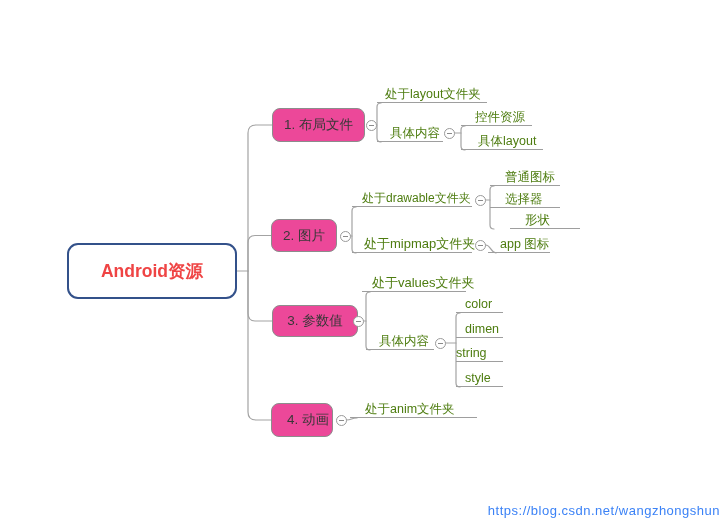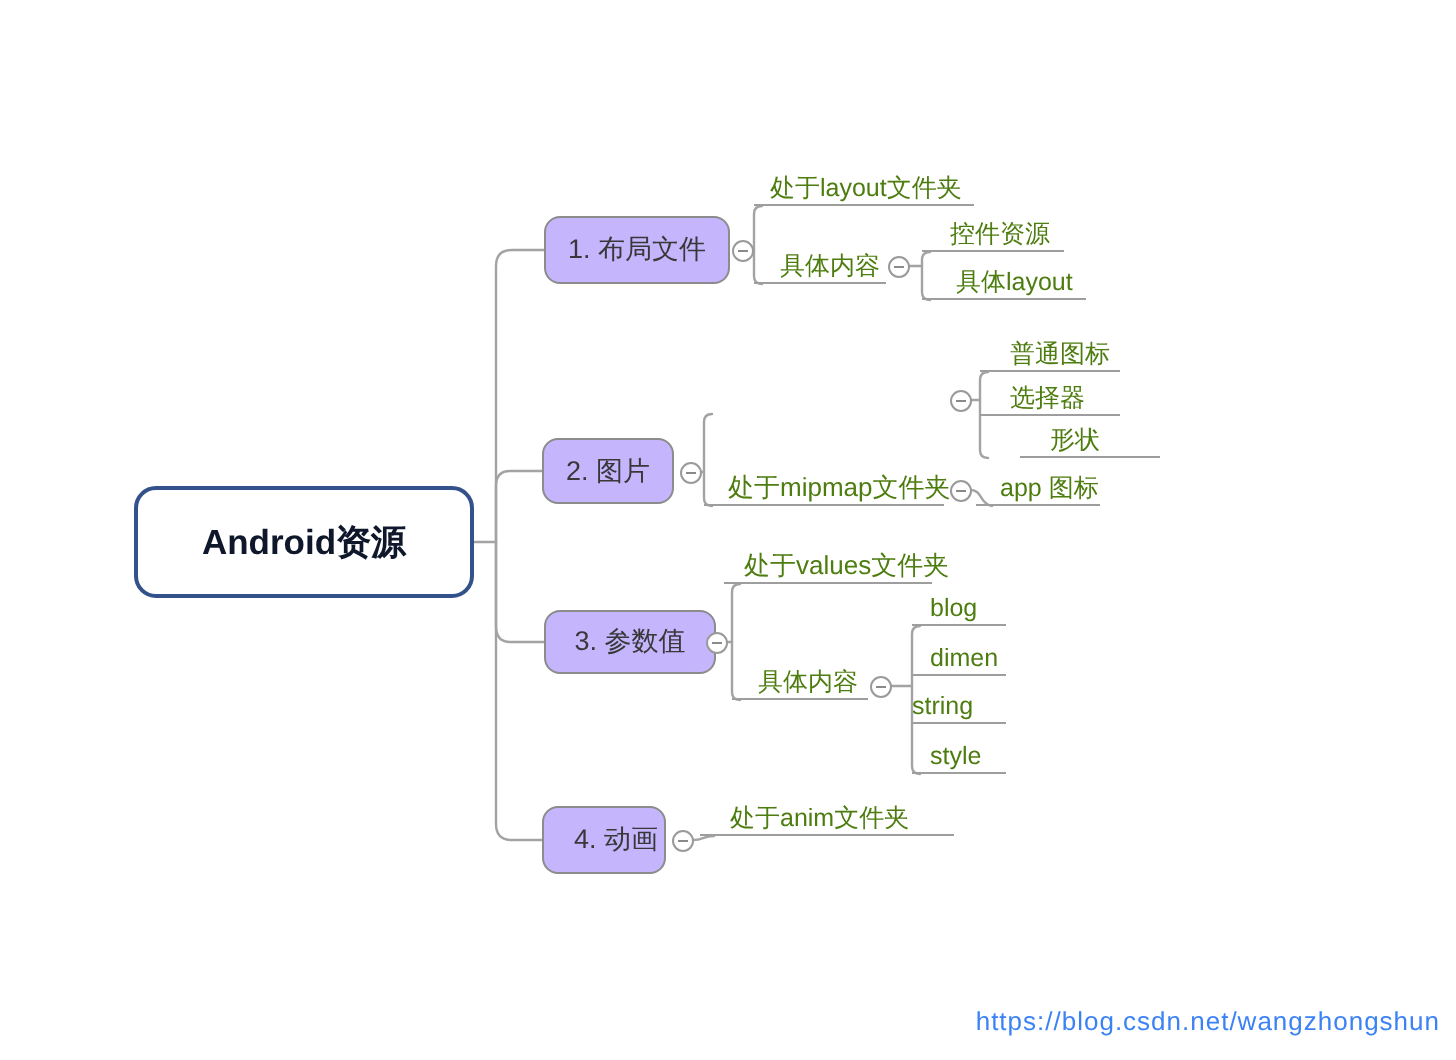--- a/index.html
+++ b/index.html
@@ -1,26 +1,26 @@
 <!DOCTYPE html>
 <html><head>
 <meta charset="utf-8">
 <style>
   html,body{margin:0;padding:0;background:#fff;}
   #canvas{position:relative;width:728px;height:530px;background:#ffffff;overflow:hidden;
           font-family:"Liberation Sans",sans-serif;}
   #lines{position:absolute;left:0;top:0;width:728px;height:530px;}
 
-  .box{position:absolute;border:1px solid #8c8c8c;border-radius:8px;background:#c4b5fd;
+  .box{position:absolute;border:1px solid #8c8c8c;border-radius:8px;background:#ec4899;
        display:flex;align-items:center;justify-content:center;
        font-size:13.5px;color:#383838;box-sizing:border-box;white-space:nowrap;}
   #root{position:absolute;left:67px;top:243px;width:170px;height:56px;
         border:2px solid #33518a;border-radius:11px;background:#fff;
         display:flex;align-items:center;justify-content:center;
-        font-size:17.5px;font-weight:bold;color:#0f172a;box-sizing:border-box;}
+        font-size:17.5px;font-weight:bold;color:#ef4444;box-sizing:border-box;}
 
   #b1{left:272px;top:108px;width:93px;height:34px;}
   #b2{left:271px;top:219px;width:66px;height:33px;text-align:right;}
   #b3{left:272px;top:305px;width:86px;height:32px;}
   #b4{left:271px;top:403px;width:62px;height:34px;padding-left:12px;}
 
   .leaf{position:absolute;height:17px;line-height:16px;border-bottom:1px solid #9e9e9e;
         font-size:12.5px;color:#4d7c0f;white-space:nowrap;box-sizing:border-box;}
   #n-layout  {left:377px;top:86px; width:110px;padding-left:8px;}
   #n-content1{left:377px;top:125px;width:66px; padding-left:13px;}
@@ -121,29 +121,30 @@
     </div>
   <div class="micon" id="i3b">
       <span class="dash"></span>
     </div>
 
   <div class="leaf" id="n-layout">处于layout文件夹</div>
   <div class="leaf" id="n-content1">具体内容</div>
   <div class="leaf" id="n-widget">控件资源</div>
   <div class="leaf" id="n-clayout">具体layout</div>
 
+  <div class="leaf" id="n-drawable">处于drawable文件夹</div>
   <div class="leaf" id="n-common">普通图标</div>
   <div class="leaf" id="n-selector">选择器</div>
   <div class="leaf" id="n-shape">形状</div>
   <div class="leaf" id="n-mipmap">处于mipmap文件夹</div>
   <div class="leaf" id="n-appicon">app 图标</div>
 
   <div class="leaf" id="n-values">处于values文件夹</div>
   <div class="leaf" id="n-content3">具体内容</div>
-  <div class="leaf" id="n-color">blog</div>
+  <div class="leaf" id="n-color">color</div>
   <div class="leaf" id="n-dimen">dimen</div>
   <div class="leaf" id="n-string">string</div>
   <div class="leaf" id="n-style">style</div>
 
   <div class="leaf" id="n-anim">处于anim文件夹</div>
 
   <div id="watermark">https://blog.csdn.net/wangzhongshun</div>
 </div>
 
 </body></html>

